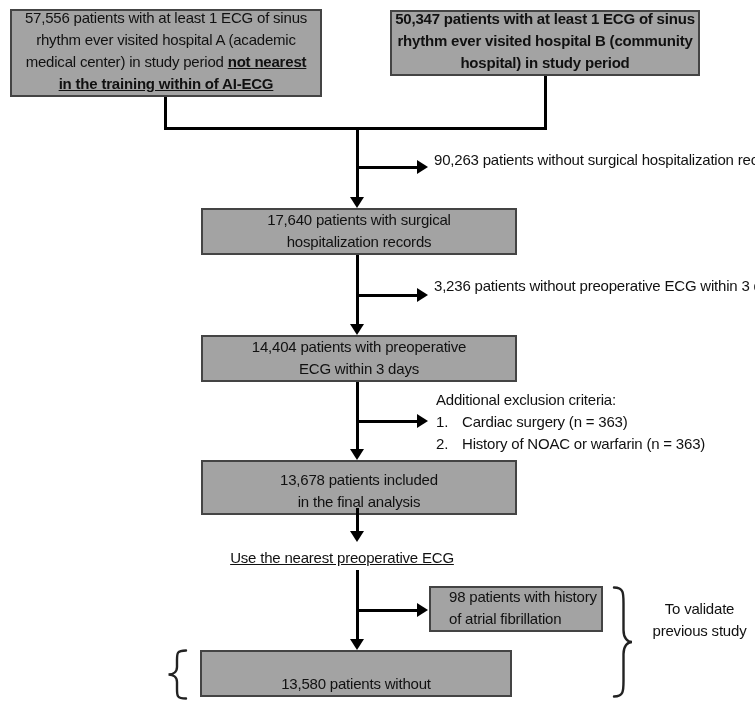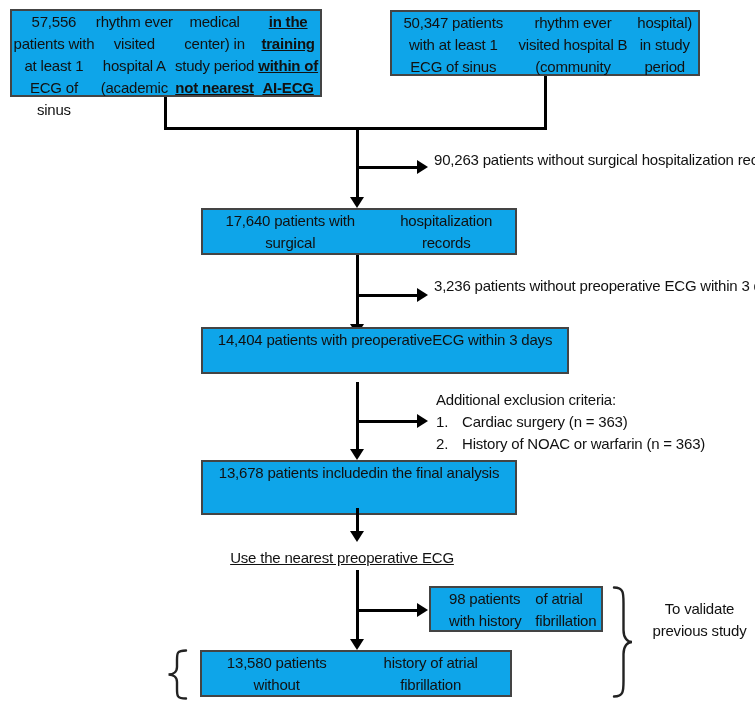--- a/index.html
+++ b/index.html
@@ -2,22 +2,22 @@
 <html><head>
 <meta charset="utf-8">
 <style>
   html, body { margin: 0; padding: 0; background: #ffffff; }
   body { font-family: "Liberation Sans", "DejaVu Sans", sans-serif; color: #111111; }
   #canvas {
     position: relative; width: 755px; height: 718px; background: #ffffff;
     font-size: 15px; line-height: 22px; letter-spacing: -0.2px;
   }
   .fbox {
-    position: absolute; border: 2px solid #444444; background: #0ea5e9;
-    display: flex; flex-direction: row; justify-content: center;
+    position: absolute; border: 2px solid #444444; background: #a3a3a3;
+    display: flex; flex-direction: column; justify-content: flex-end;
     text-align: center; box-sizing: border-box;
   }
   .fbox .bl { display: block; }
   .emph { font-weight: bold; text-decoration: underline; }
   .hline { position: absolute; background: #000000; height: 3px; }
   .vline { position: absolute; background: #000000; width: 3px; }
   .ah-down { position: absolute; width: 0; height: 0;
     border-left: 7px solid transparent; border-right: 7px solid transparent;
     border-top: 11px solid #000000; }
   .ah-right { position: absolute; width: 0; height: 0;
@@ -34,21 +34,21 @@
 
 <div id="canvas">
 
   <div class="fbox" style="left:10px; top:9px; width:312px; height:88px;">
     <span class="bl">57,556 patients with at least 1 ECG of sinus</span>
     <span class="bl">rhythm ever visited hospital A (academic</span>
     <span class="bl"><span>medical center) in study period </span><span class="emph">not nearest</span></span>
     <span class="bl emph">in the training within of AI-ECG</span>
   </div>
 
-  <div class="fbox" style="left:390px; top:10px; width:310px; height:66px;">
+  <div class="fbox" style="left:390px; top:10px; width:310px; height:66px;font-weight:bold;">
     <span class="bl">50,347 patients with at least 1 ECG of sinus</span>
     <span class="bl">rhythm ever visited hospital B (community</span>
     <span class="bl">hospital) in study period</span>
   </div>
 
   <div class="vline" style="left:164px; top:97px; height:30px;"></div>
   <div class="vline" style="left:544px; top:76px; height:51px;"></div>
   <div class="hline" style="left:164px; top:127px; width:383px;"></div>
 
   <div class="vline" style="left:356px; top:127px; height:70px;"></div>
@@ -69,21 +69,21 @@
   <div class="vline" style="left:356px; top:255px; height:69px;"></div>
   <div class="ah-down" style="left:350px; top:324px;"></div>
 
   <div class="hline" style="left:358px; top:294px; width:60px;"></div>
   <div class="ah-right" style="left:417px; top:288px;"></div>
   <div class="sidetext" style="left:434px; top:275px;">
     <span class="bl">3,236 patients without preoperative</span>
     <span class="bl">ECG within 3 days</span>
   </div>
 
-  <div class="fbox" style="left:201px; top:327px; width:368px; height:47px;">
+  <div class="fbox" style="left:201px; top:335px; width:316px; height:47px;">
     <span class="bl">14,404 patients with preoperative</span>
     <span class="bl">ECG within 3 days</span>
   </div>
 
   <div class="vline" style="left:356px; top:382px; height:67px;"></div>
   <div class="ah-down" style="left:350px; top:449px;"></div>
 
   <div class="hline" style="left:358px; top:420px; width:60px;"></div>
   <div class="ah-right" style="left:417px; top:414px;"></div>
   <div class="sidetext" style="left:436px; top:389px;">
@@ -114,21 +114,20 @@
   <div class="hline" style="left:358px; top:609px; width:60px;"></div>
   <div class="ah-right" style="left:417px; top:603px;"></div>
 
   <div class="fbox" style="left:429px; top:586px; width:174px; height:46px; text-align:left; padding-left:18px;">
     <span class="bl">98 patients with history</span>
     <span class="bl">of atrial fibrillation</span>
   </div>
 
   <div class="fbox" style="left:200px; top:650px; width:312px; height:47px;">
     <span class="bl">13,580 patients without</span>
-    <span class="bl">history of atrial fibrillation</span>
   </div>
 
   <svg class="brace" style="left:167px; top:649px;" width="21" height="51" viewBox="0 0 21 51">
     <path d="M 19 1.5 C 10 1.5 10 4 10 11 L 10 18 C 10 23 6 25.5 1.5 25.5 C 6 25.5 10 28 10 33 L 10 40 C 10 47 10 49.5 19 49.5" fill="none" stroke="#222222" stroke-width="2.4" stroke-linecap="round"></path>
   </svg>
 
 
   <svg class="brace" style="left:612px; top:586px;" width="22" height="112" viewBox="0 0 22 112">
     <path d="M 2 1.5 C 11.5 1.5 11.5 7 11.5 17 L 11.5 44 C 11.5 52 15.5 56 20 56 C 15.5 56 11.5 60 11.5 68 L 11.5 95 C 11.5 105 11.5 110.5 2 110.5" fill="none" stroke="#222222" stroke-width="2.4" stroke-linecap="round"></path>
   </svg>

